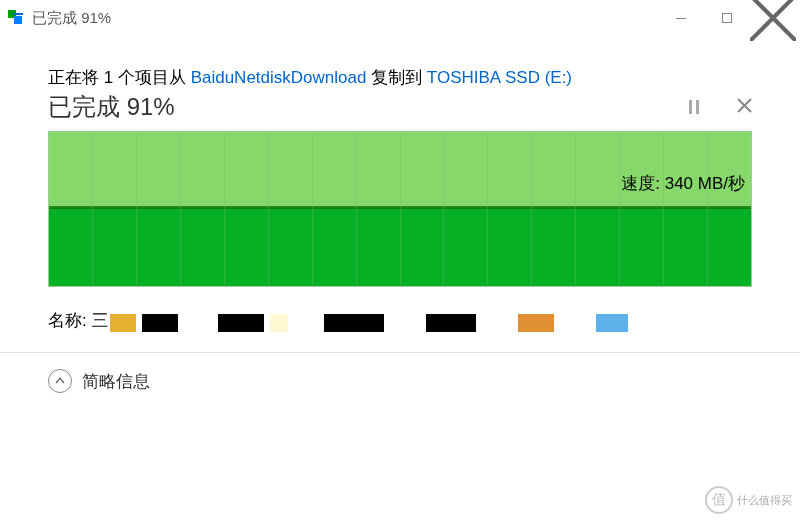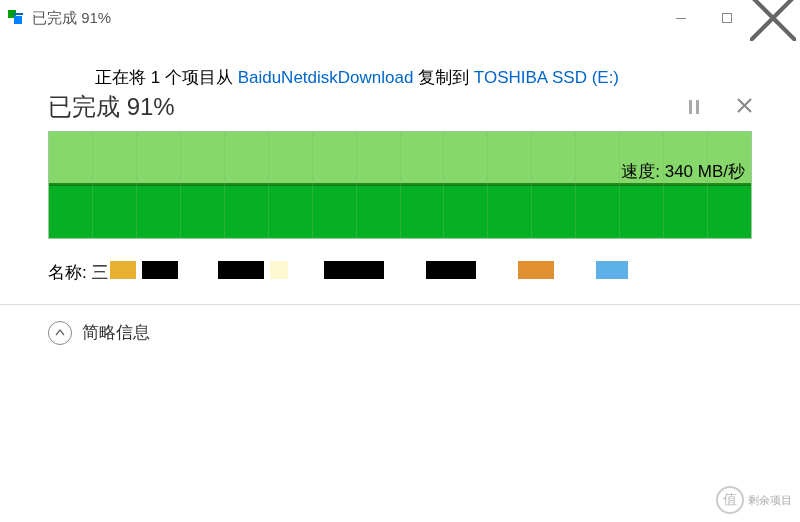--- a/index.html
+++ b/index.html
@@ -8,41 +8,41 @@
     .title-icon { width: 16px; height: 16px; margin-right: 8px; position: relative; flex-shrink: 0; }
     .title-icon .sq1 { position: absolute; width: 8px; height: 8px; background: #00a000; top: 0; left: 0; }
     .title-icon .sq2 { position: absolute; width: 8px; height: 8px; background: #0080ff; top: 6px; left: 6px; }
     .title-icon .arrow { position: absolute; width: 10px; height: 2px; background: #0066cc; top: 3px; left: 5px; }
     .title-text { flex: 1; font-size: 15px; color: #555; }
     .win-controls { display: flex; }
     .win-btn { width: 46px; height: 32px; display: flex; align-items: center; justify-content: center; cursor: pointer; color: #888; }
     .win-min { width: 10px; height: 1px; background: #888; }
     .win-max { width: 10px; height: 10px; border: 1px solid #888; }
     .content { padding: 30px 48px 0 48px; }
-    .copy-line { font-size: 17px; color: #000; margin-bottom: 2px; margin-left: 47px; }
+    .copy-line { font-size: 17px; color: #000; margin-bottom: 2px; }
     .copy-line .link { color: #0066cc; }
     .progress-row { display: flex; align-items: center; justify-content: space-between; margin-bottom: 8px; }
     .progress-text { font-size: 24px; color: #333; }
     .progress-controls { display: flex; gap: 38px; align-items: center; color: #888; }
     .pause-icon { display: flex; gap: 4px; }
     .pause-bar { width: 3px; height: 14px; background: #aaa; }
     .cancel-x svg { width: 15px; height: 15px; }
-    .chart { position: relative; height: 108px; background: #e0f0d0; border: 1px solid #9c9; margin-bottom: 22px; }
+    .chart { position: relative; height: 156px; background: #e0f0d0; border: 1px solid #9c9; margin-bottom: 22px; }
     .chart-grid { position: absolute; inset: 0; display: flex; }
     .grid-col { flex: 1; border-right: 1px solid rgba(120,180,100,.35); }
     .grid-col:last-child { border-right: none; }
     .chart-top { position: absolute; left: 0; right: 0; top: 0; height: 49%; background: #86d86a; }
     .chart-bottom { position: absolute; left: 0; right: 0; bottom: 0; height: 50%; background: #06b025; }
     .chart-edge { position: absolute; left: 0; right: 0; top: 48%; height: 3px; background: linear-gradient(#2a9020, #0a7a10); }
     .speed-label { position: absolute; right: 6px; top: 26%; font-size: 17px; color: #000; }
-    .info-row { font-size: 17px; color: #000; margin-bottom: 6px; display: flex; align-items: flex-start; }
+    .info-row { font-size: 17px; color: #000; margin-bottom: 6px; display: flex; align-items: flex-end; }
     .blocks { display: flex; gap: 6px; margin-left: 2px; }
     .blk { height: 18px; }
     .footer-line { height: 1px; background: #ddd; margin: 20px 0 0 0; }
-    .footer { display: flex; padding: 16px 48px; gap: 10px; }
+    .footer { display: flex; align-items: center; padding: 16px 48px; gap: 10px; }
     .chevron { width: 24px; height: 24px; border: 1px solid #888; border-radius: 50%; display: flex; align-items: center; justify-content: center; }
     .chevron svg { width: 10px; height: 10px; }
     .footer-text { font-size: 17px; color: #333; }
     .watermark { position: absolute; right: 8px; bottom: 8px; font-size: 11px; color: #aaa; display: flex; align-items: center; gap: 4px; }
     .wm-circle { width: 28px; height: 28px; border: 2px solid #ccc; border-radius: 50%; display: flex; align-items: center; justify-content: center; font-size: 14px; color: #bbb; }
   </style>
 </head>
 <body>
 
 <div class="titlebar">
@@ -132,14 +132,14 @@
   <div class="chevron">
     <svg viewBox="0 0 10 10">
         <path d="M1 7 L5 2 L9 7" stroke="#666" stroke-width="1.3" fill="none"></path>
       </svg>
   </div>
   <div class="footer-text">简略信息</div>
 </div>
 
 <div class="watermark">
   <div class="wm-circle">值</div>
-  <span>剩余项目</span>
+  <span>什么值得买</span>
 </div>
 
 </body></html>

